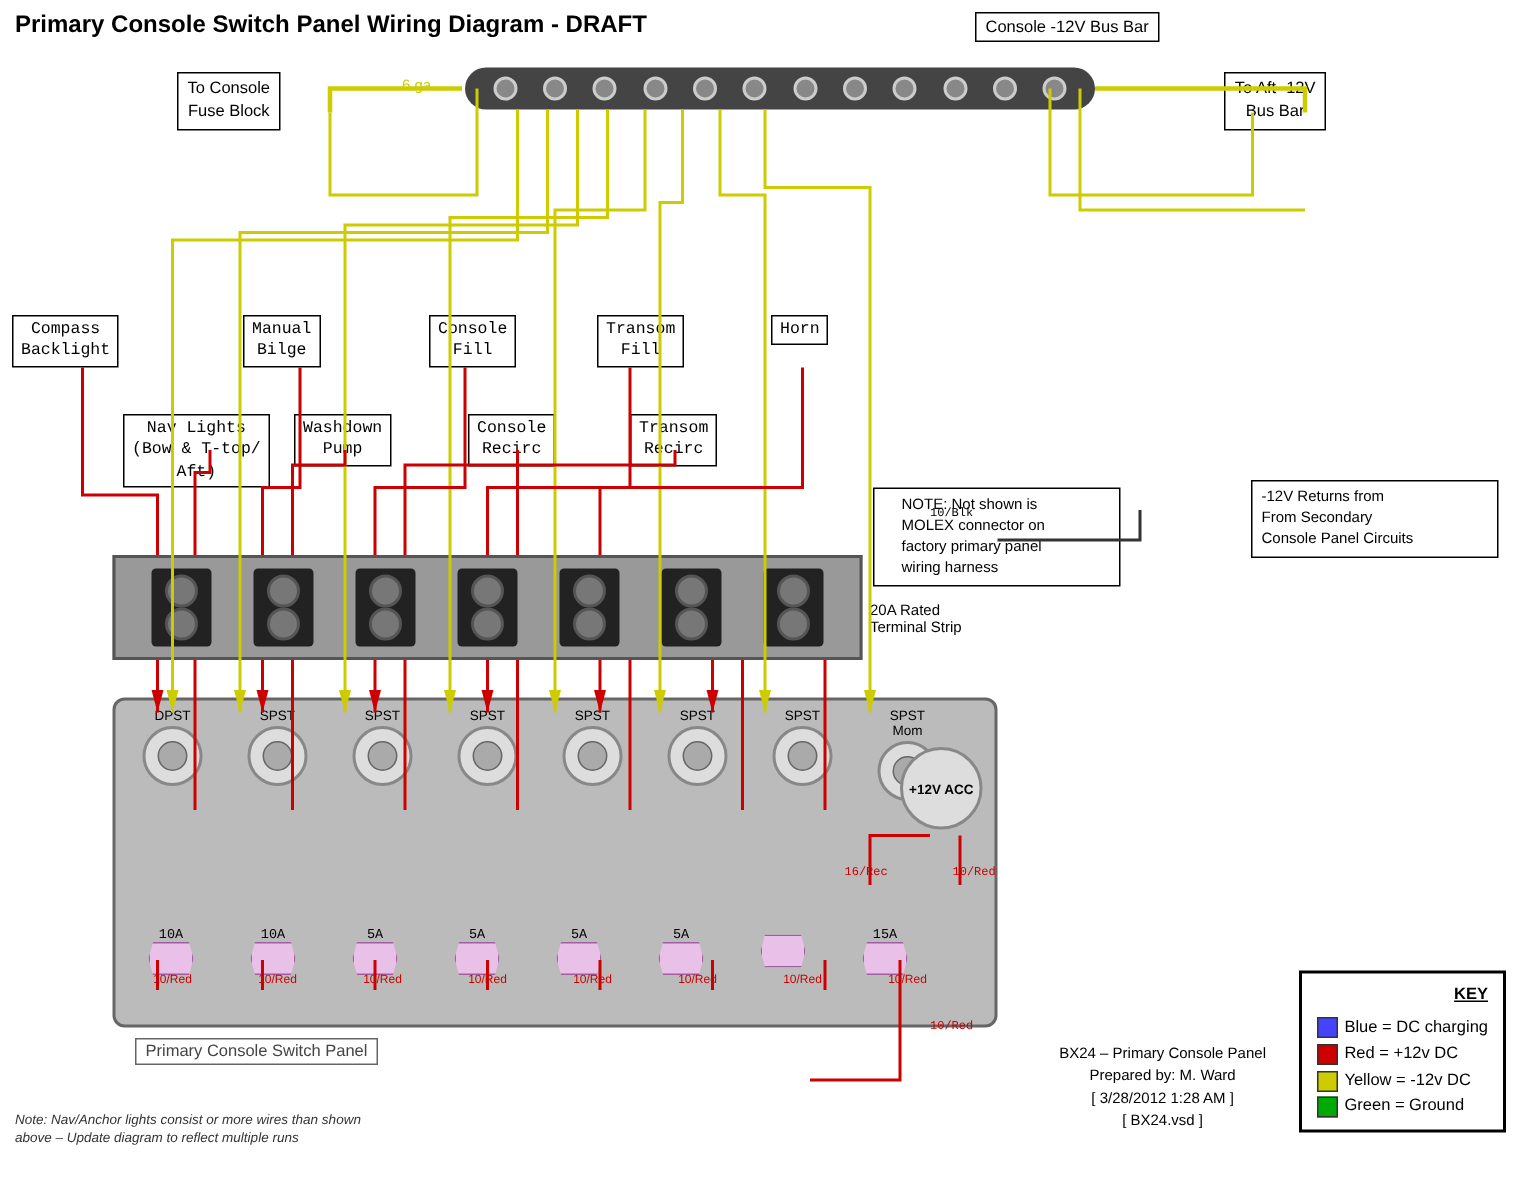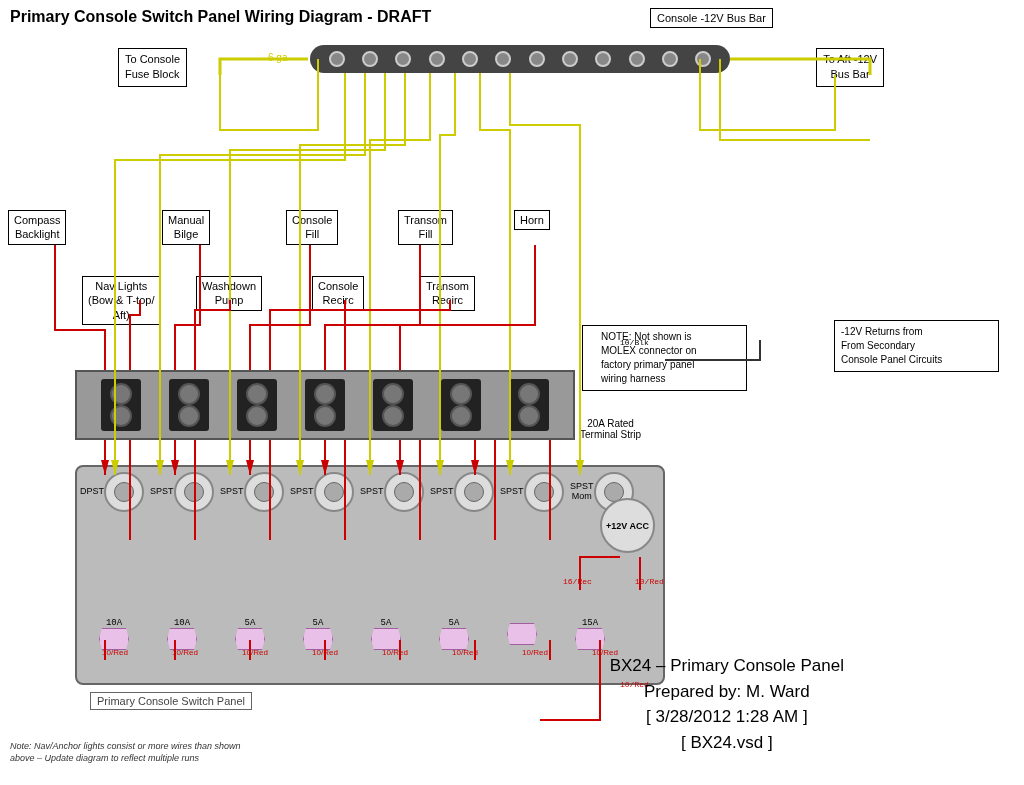--- a/index.html
+++ b/index.html
@@ -71,20 +71,21 @@
       font-size: 10px;
       color: #cc0;
     }
     .to-console-fuse {
       position: absolute;
       top: 48px;
       left: 118px;
       border: 1px solid #000;
       padding: 3px 6px;
       font-size: 11px;
+      text-align: center;
       background: white;
       line-height: 1.4;
     }
     .to-aft-bus {
       position: absolute;
       top: 48px;
       right: 140px;
       border: 1px solid #000;
       padding: 3px 6px;
       font-size: 11px;
@@ -94,20 +95,21 @@
     }
     
     .component-label {
       position: absolute;
       border: 1px solid #000;
       padding: 2px 5px;
       background: white;
       text-align: center;
       font-size: 11px;
       line-height: 1.3;
+      font-family: Liberation Mono, monospace;
     }
     
     .switch-panel {
       position: absolute;
       top: 465px;
       left: 75px;
       width: 590px;
       height: 220px;
       background: #bbb;
       border: 2px solid #666;
@@ -149,28 +151,28 @@
     }
     .terminal-screw {
       width: 22px;
       height: 22px;
       background: #777;
       border-radius: 50%;
       border: 2px solid #555;
     }
     .terminal-strip-label {
       position: absolute;
-      top: 418px;
+      top: 402px;
       left: 580px;
       font-size: 10px;
-      text-align: center;
+      text-align: left;
     }
     .switch-item {
       display: flex;
-      flex-direction: row;
+      flex-direction: column;
       align-items: center;
       width: 70px;
     }
     .switch-type-label {
       font-size: 9px;
       text-align: center;
       color: #000;
       margin-bottom: 2px;
     }
     .switch-circle {
@@ -271,21 +273,21 @@
     .key-color-box {
       width: 14px;
       height: 14px;
       border: 1px solid #333;
     }
     
     .bx24-info {
       position: absolute;
       bottom: 30px;
       right: 180px;
-      font-size: 17px;
+      font-size: 10px;
       text-align: center;
       line-height: 1.5;
     }
     
     .wire-overlay {
       position: absolute;
       top: 0;
       left: 0;
       width: 1024px;
       height: 785px;
@@ -501,20 +503,39 @@
 
   <div class="wire-label" style="top:338px;left:620px;color:#000;">10/Blk</div>
 
 
   <div class="switch-panel-label">Primary Console Switch Panel</div>
 
   <div class="bottom-note">Note: Nav/Anchor lights consist or more
 wires than shown above – Update diagram
 to reflect multiple runs</div>
 
+  <div class="key-box">
+    <div class="key-title">KEY</div>
+    <div class="key-row">
+      <div class="key-color-box" style="background:#4444ff;"></div>
+      <span>Blue =  DC charging</span>
+    </div>
+    <div class="key-row">
+      <div class="key-color-box" style="background:#cc0000;"></div>
+      <span>Red =   +12v DC</span>
+    </div>
+    <div class="key-row">
+      <div class="key-color-box" style="background:#cccc00;"></div>
+      <span>Yellow = -12v DC</span>
+    </div>
+    <div class="key-row">
+      <div class="key-color-box" style="background:#00aa00;"></div>
+      <span>Green = Ground</span>
+    </div>
+  </div>
 
   <div class="bx24-info">
     <div>BX24 – Primary Console Panel</div>
     <div>Prepared by: M. Ward</div>
     <div>[ 3/28/2012 1:28 AM ]</div>
     <div>[ BX24.vsd ]</div>
   </div>
 
   <svg class="wire-overlay" xmlns="http://www.w3.org/2000/svg">
 

